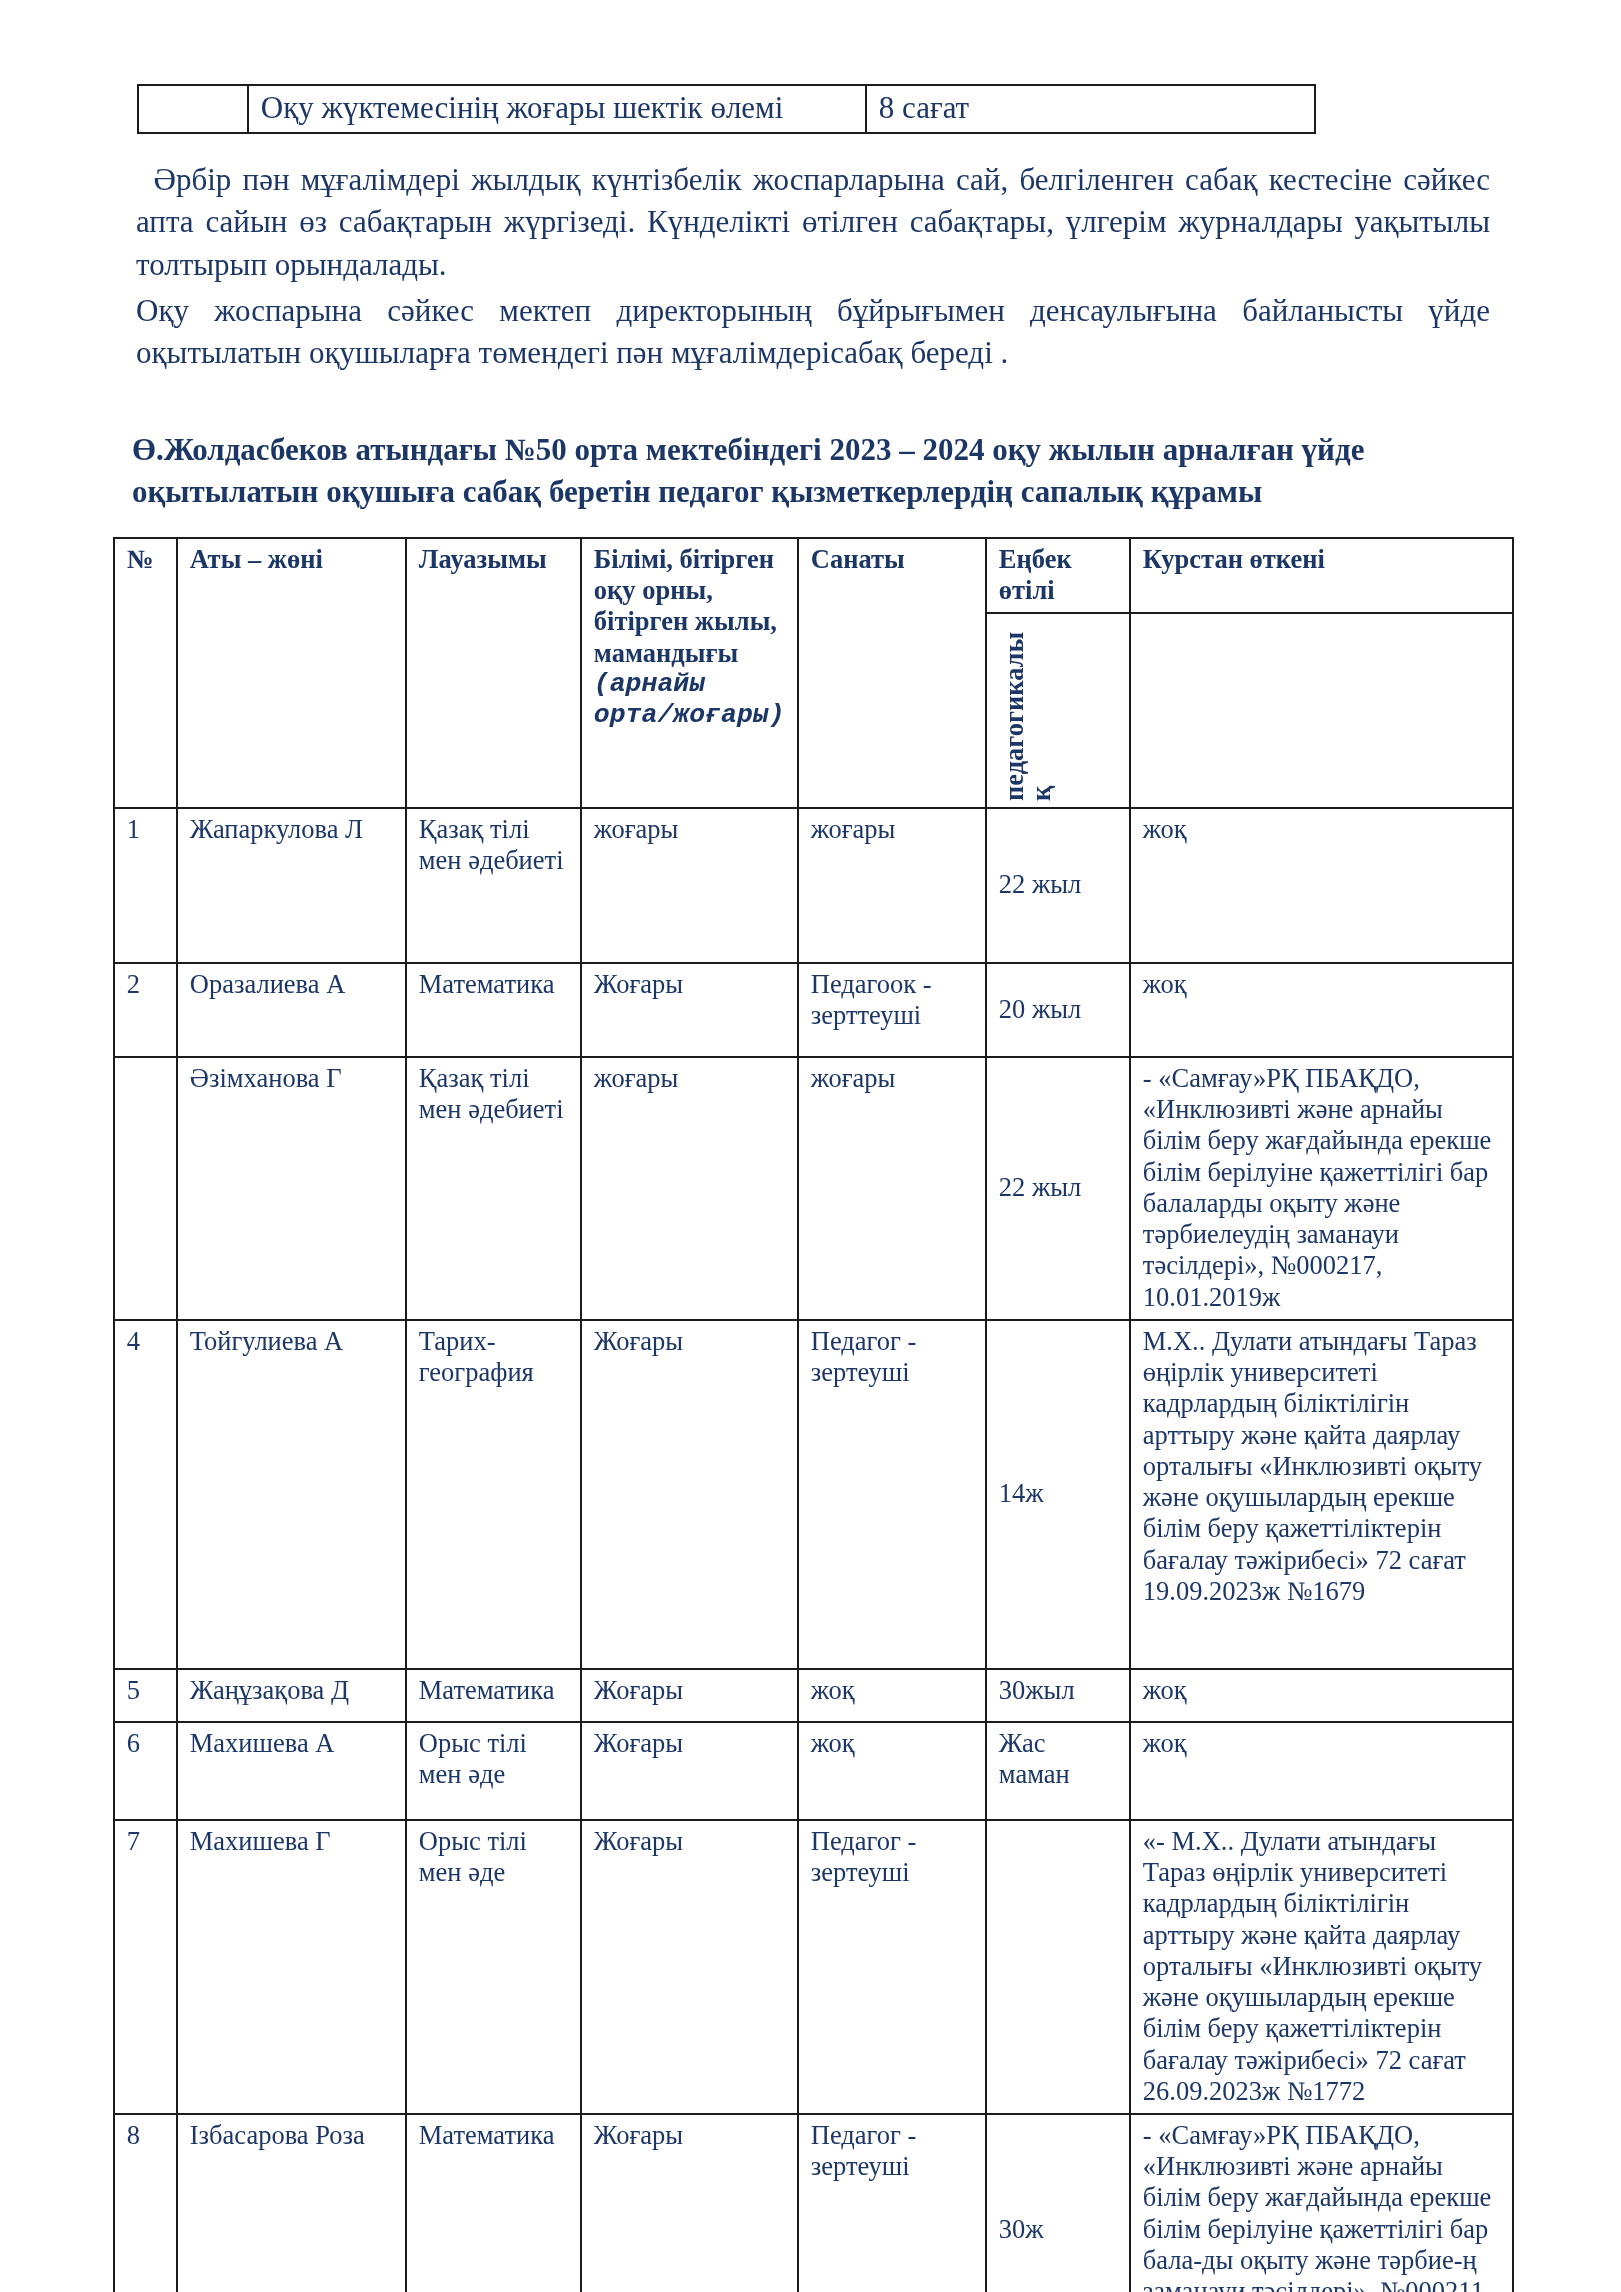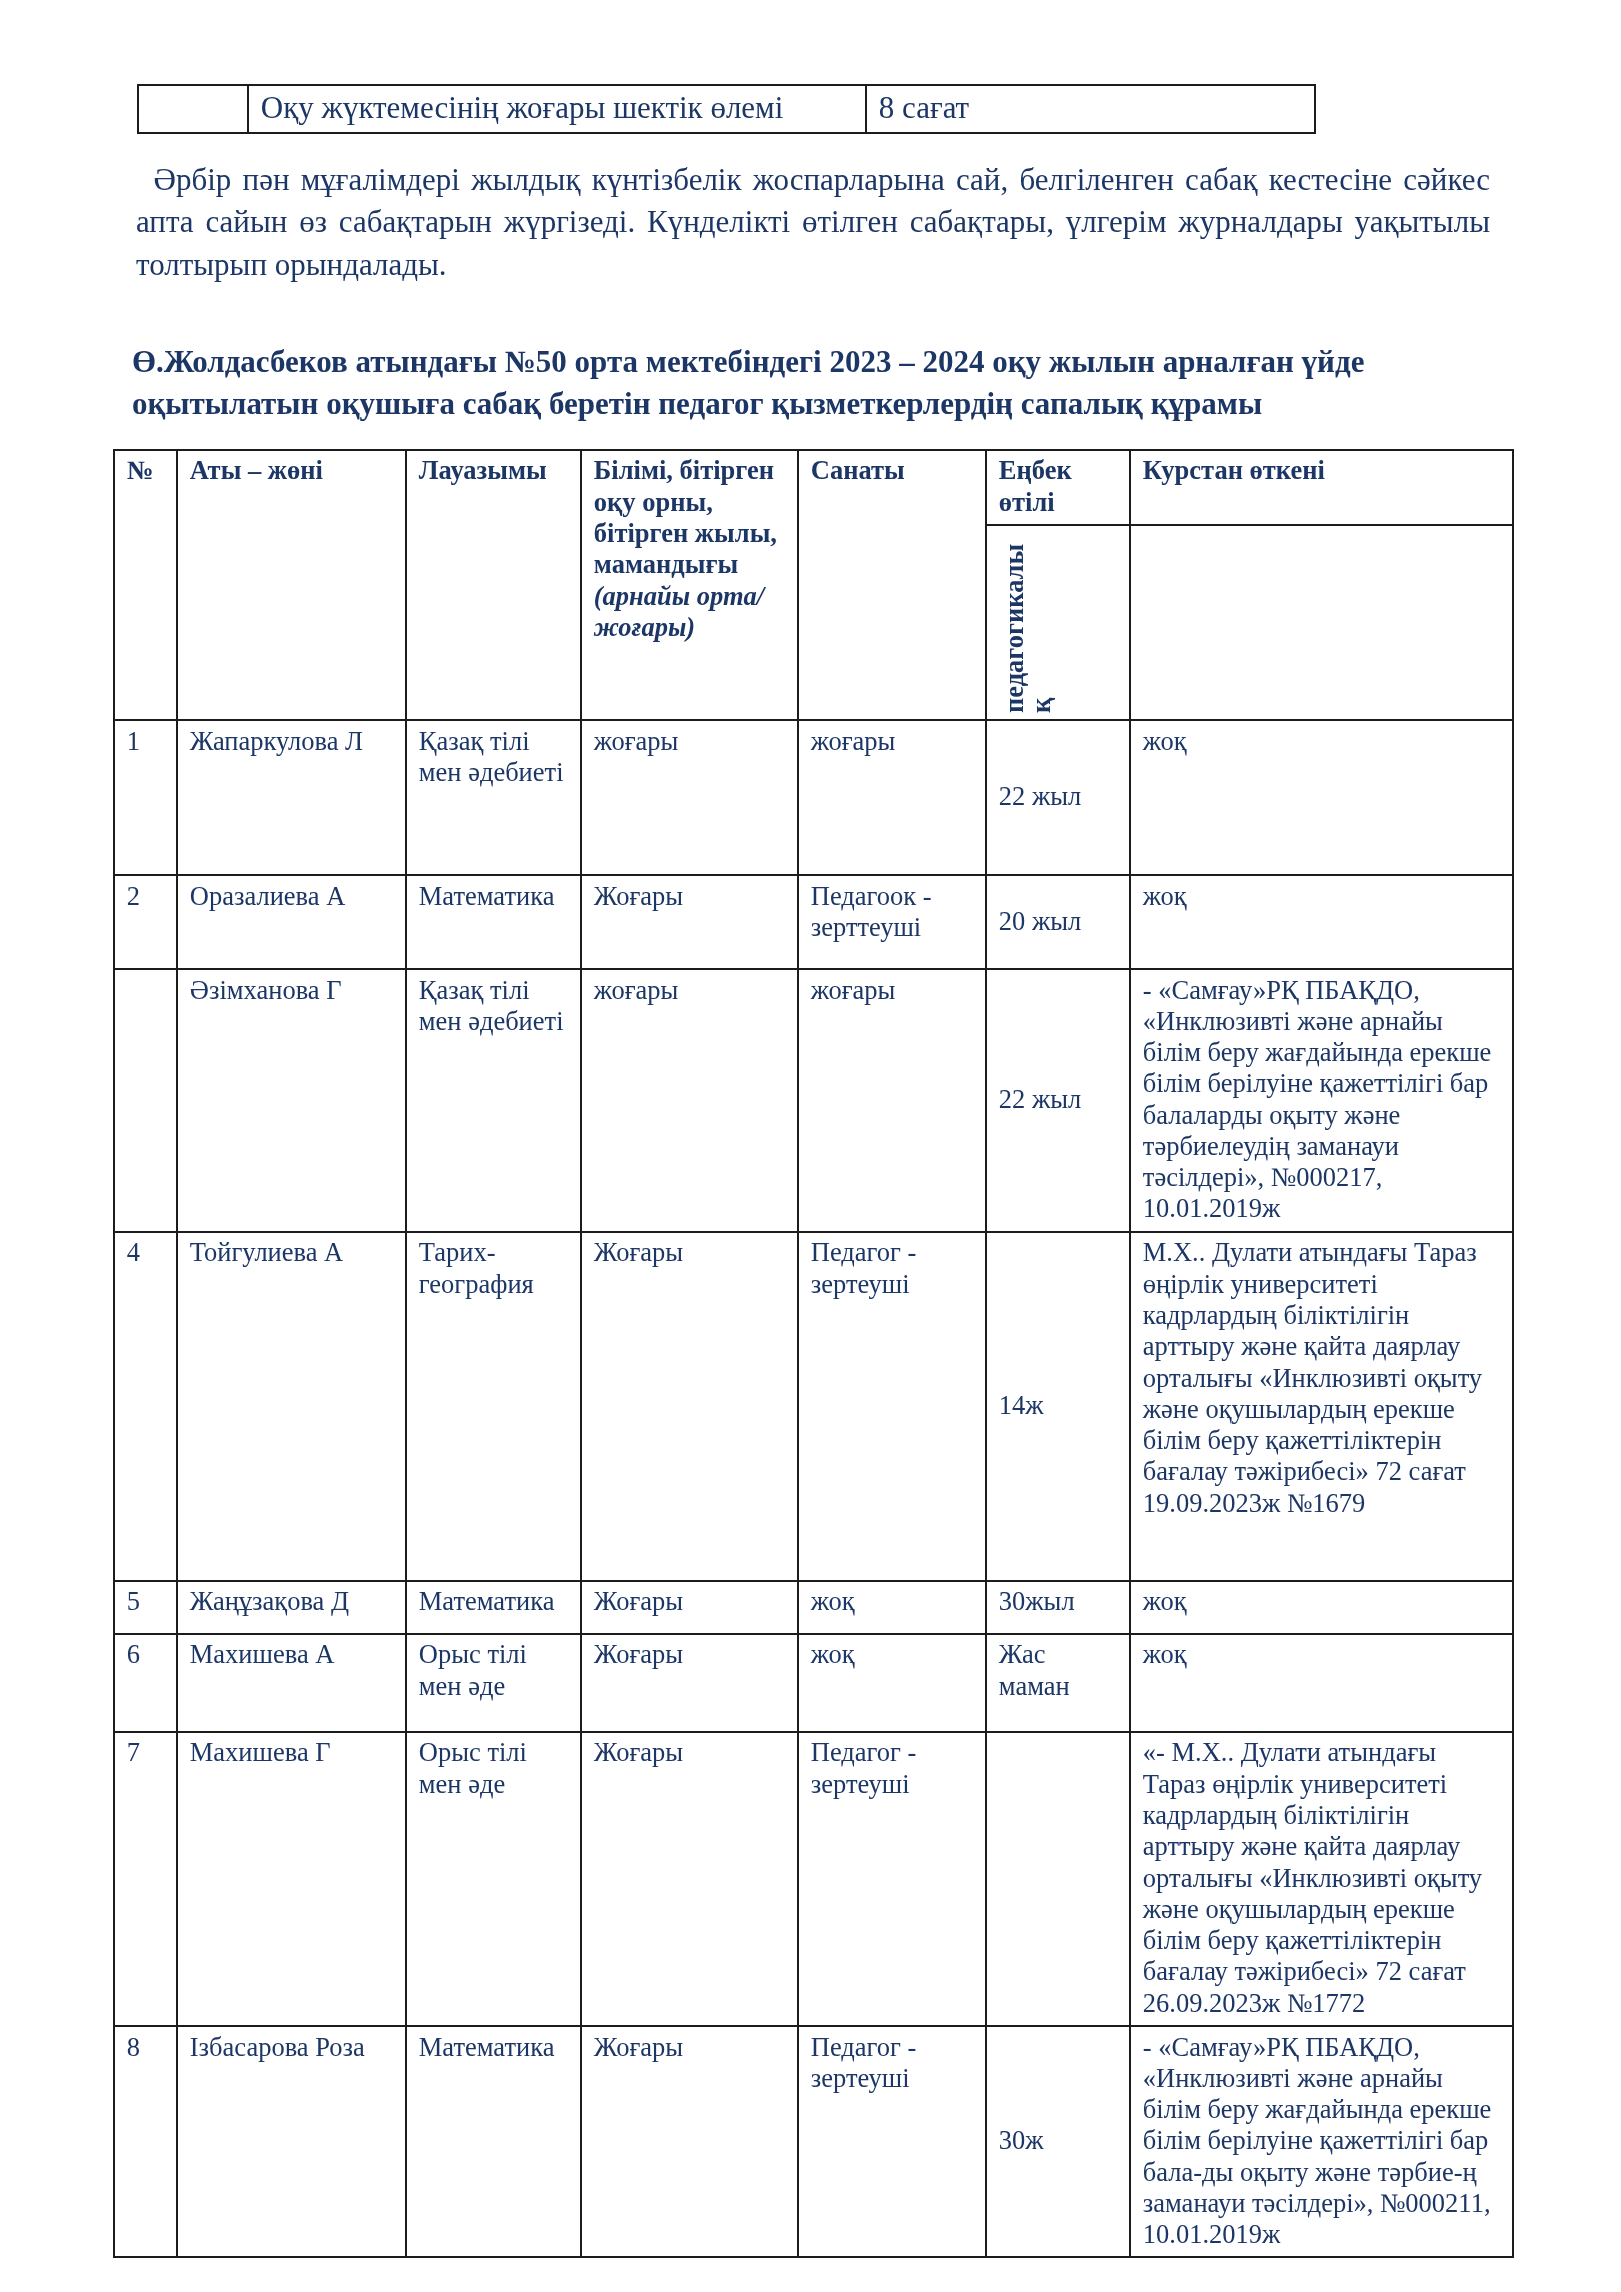--- a/index.html
+++ b/index.html
@@ -60,21 +60,21 @@
     border-top: 2.9px solid #1c1c1c;
     border-bottom: 2.9px solid #1c1c1c;
     padding: 4.9px 9.8px 5.9px 11.8px;
     vertical-align: top;
     text-align: left;
     font-weight: normal;
     overflow: hidden;
   }
   .main-table { border: 2.9px solid #1c1c1c; }
   .main-table th { font-weight: bold; }
-  .edu-italic { display: block; font-style: italic; font-weight: bold; }
+  .edu-italic { display: block; font-style: italic; font-weight: bold; font-family: Liberation Mono, monospace; }
   .rot-cell { padding: 3.9px 2px 3.9px 3.9px; }
   .rotated {
     writing-mode: vertical-rl;
     transform: rotate(180deg);
     font-weight: bold;
     word-break: break-all;
     height: 182px;
     line-height: 1.02;
     margin-left: 2px;
   }
@@ -103,20 +103,21 @@
         <tr>
       <td></td>
       <td>Оқу жүктемесінің жоғары шектік өлемі</td>
       <td>8 сағат</td>
     </tr>
   </tbody>
     </table>
 
   <div class="body-text">
     <p class="indent">Әрбір пән мұғалімдері жылдық  күнтізбелік жоспарларына сай, белгіленген сабақ кестесіне сәйкес апта сайын өз сабақтарын жүргізеді. Күнделікті өтілген сабақтары, үлгерім журналдары уақытылы толтырып орындалады.</p>
+    <p>Оқу жоспарына сәйкес мектеп директорының бұйрығымен денсаулығына байланысты үйде оқытылатын оқушыларға төмендегі пән мұғалімдерісабақ береді .</p>
   </div>
 
   <div class="doc-heading">Ө.Жолдасбеков  атындағы №50 орта мектебіндегі 2023 – 2024 оқу жылын арналған үйде оқытылатын оқушыға сабақ беретін педагог қызметкерлердің сапалық құрамы</div>
 
   <table class="main-table">
     <colgroup>
       <col style="width:63px">
         <col style="width:229px">
         <col style="width:175px">
       <col style="width:217px">

